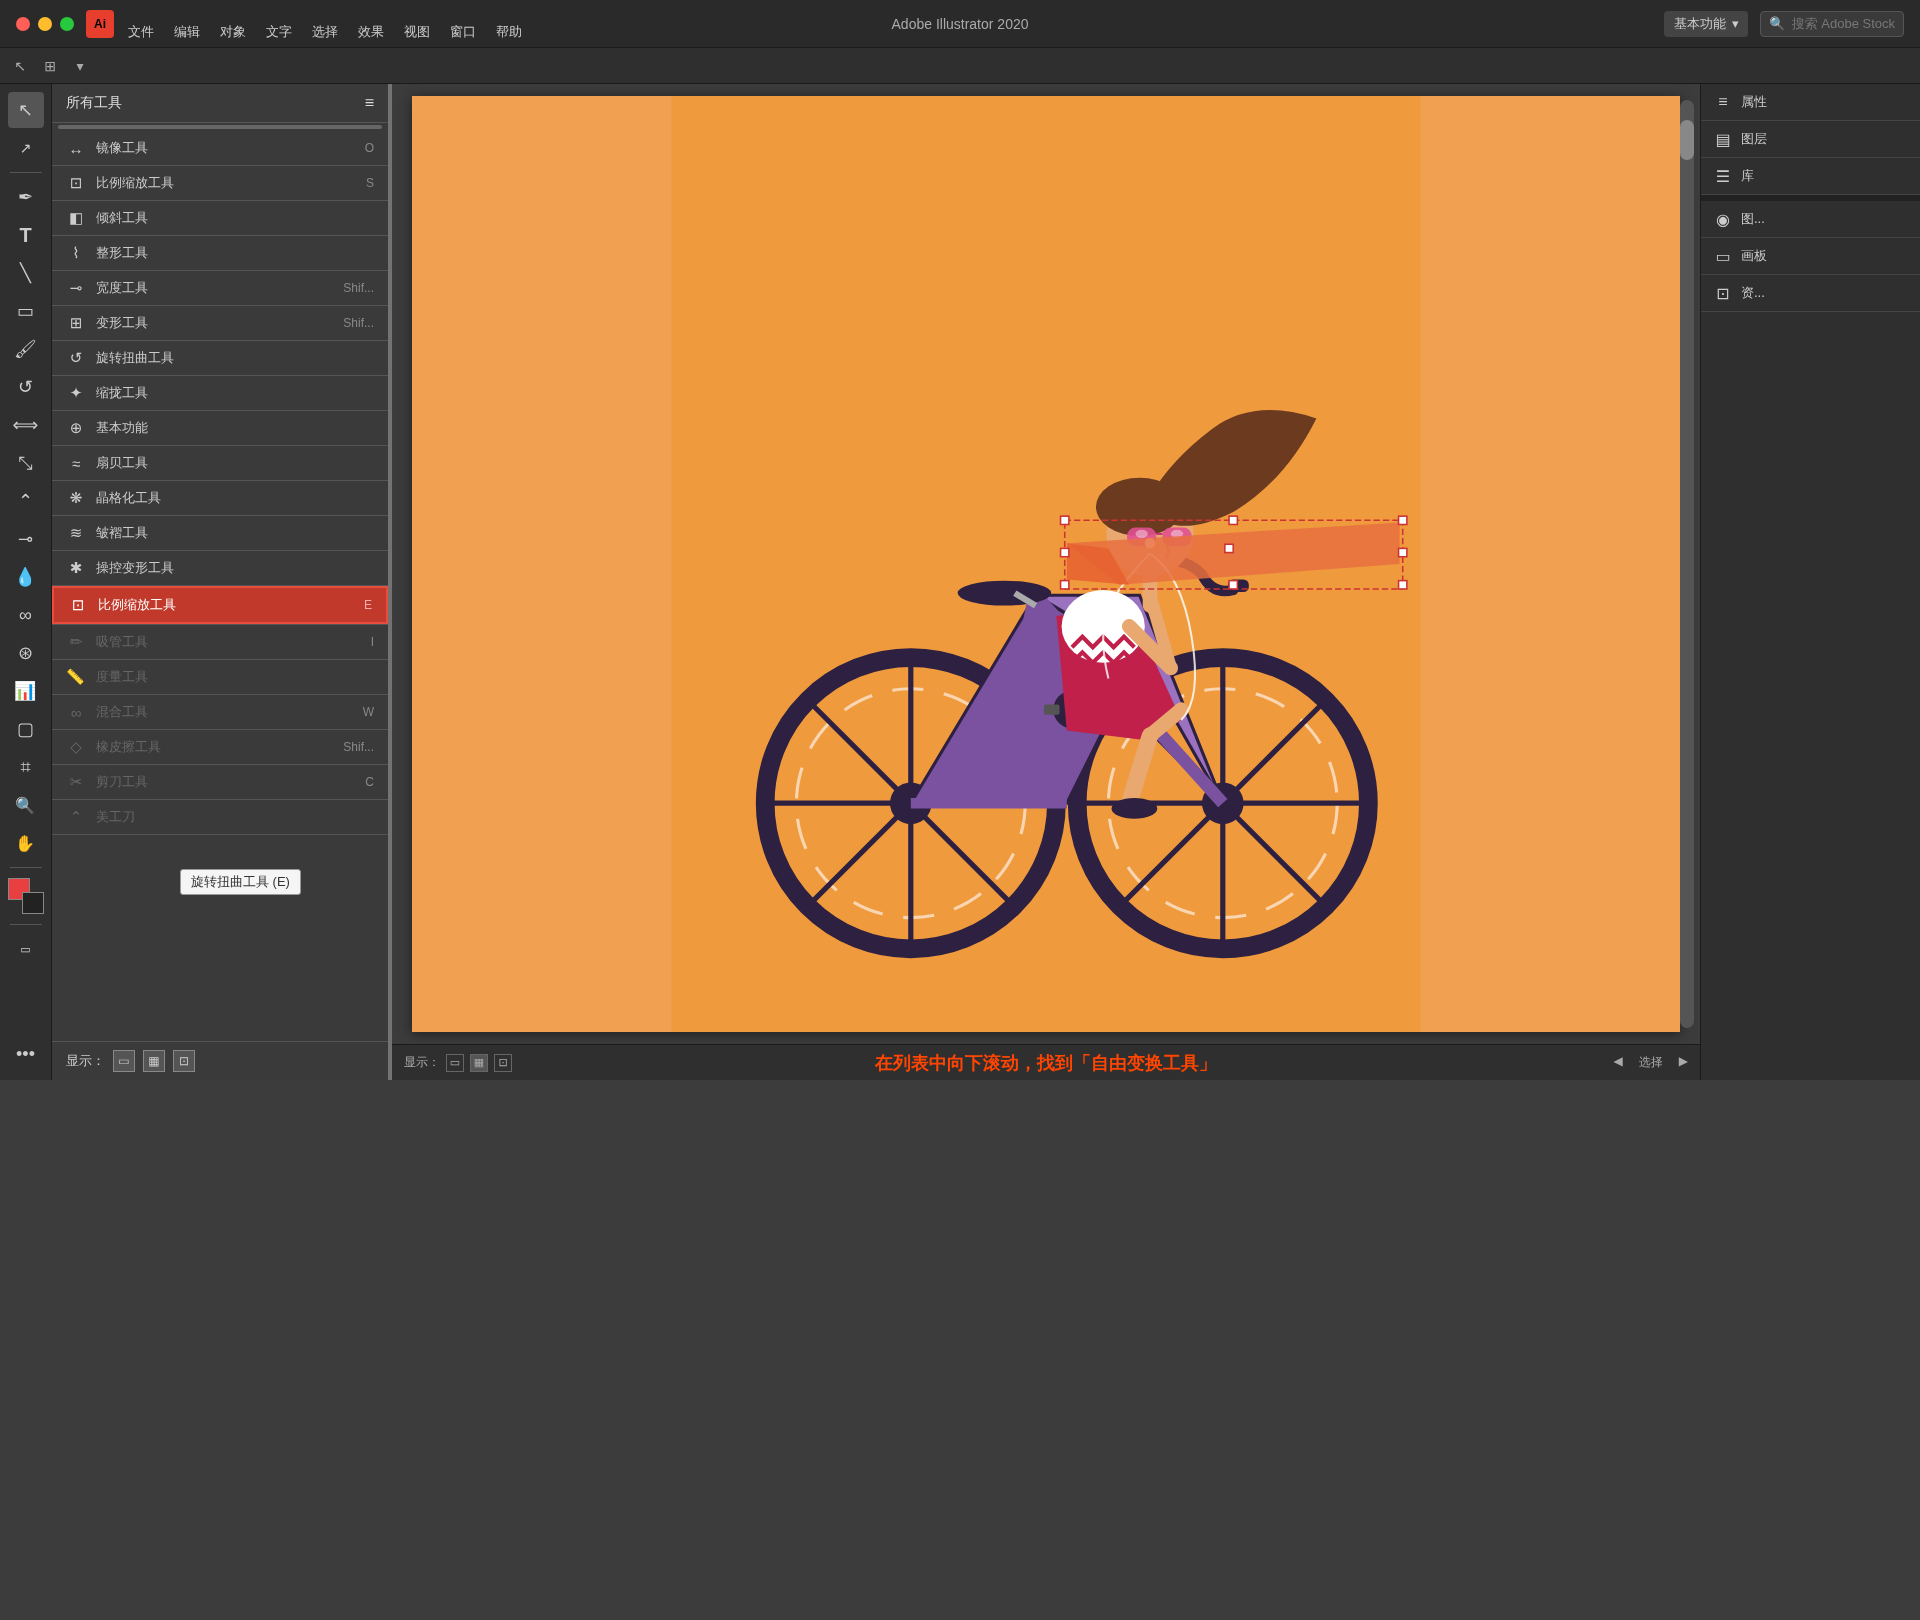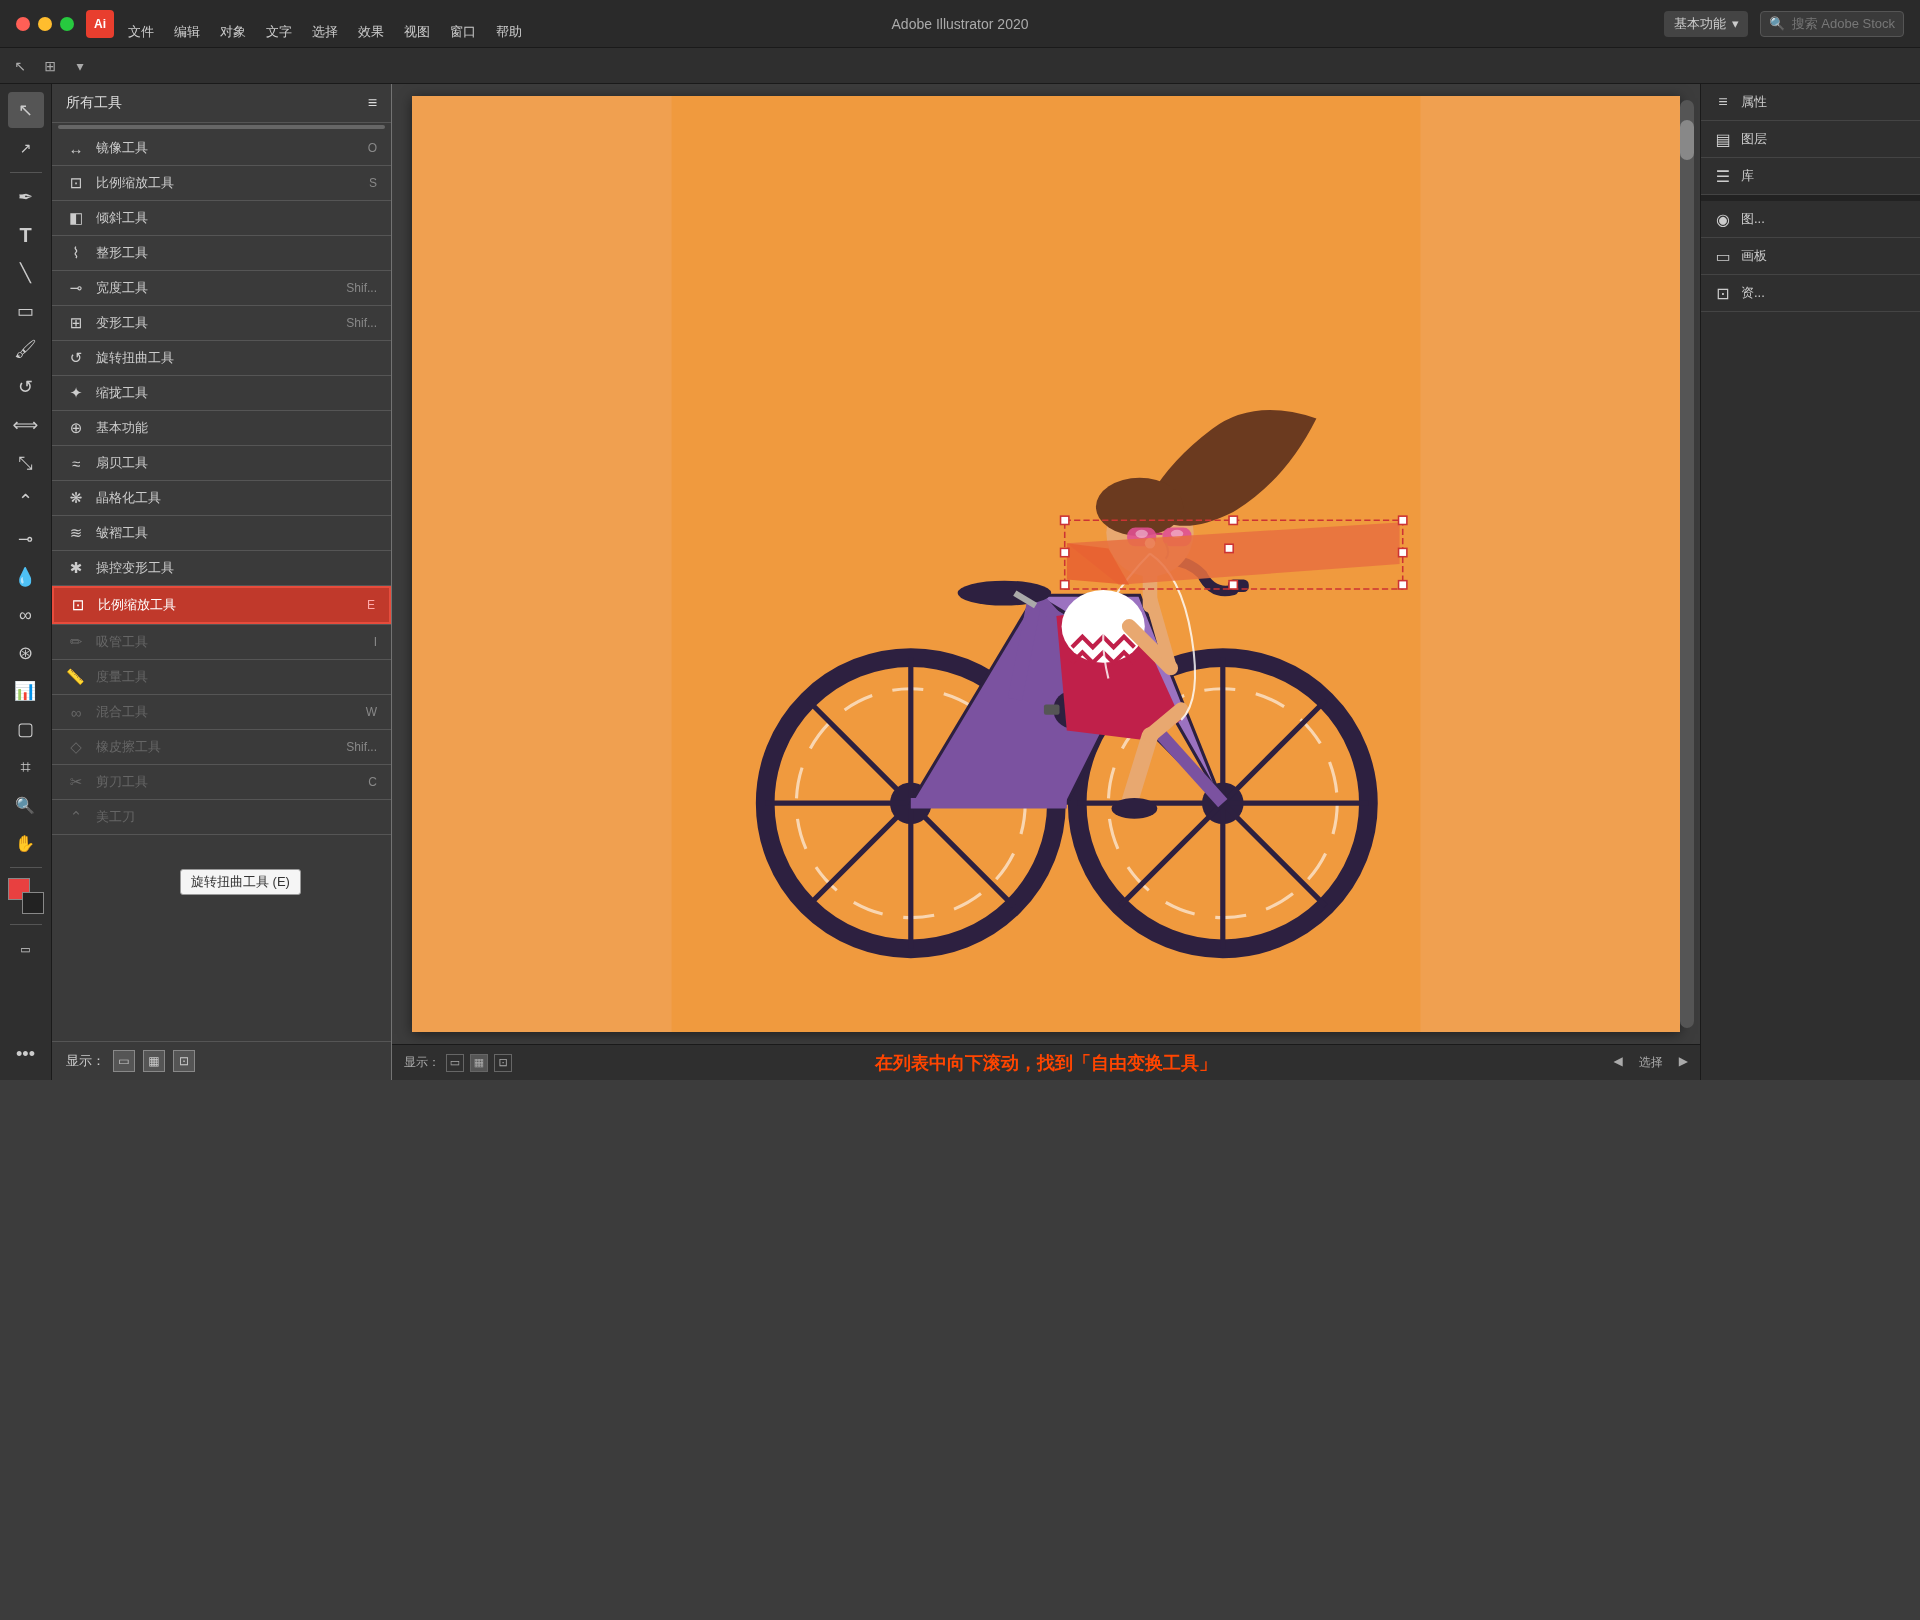--- a/index.html
+++ b/index.html
@@ -35,21 +35,21 @@
       cursor: pointer;
     }
     .traffic-close { background: #ff5f56; }
     .traffic-minimize { background: #ffbd2e; }
     .traffic-maximize { background: #27c93f; }
     .titlebar-logo {
       width: 28px; height: 28px;
       background: #e83e2e;
       border-radius: 4px;
       display: flex; align-items: center; justify-content: center;
-      color: #ffffff; font-weight: bold; font-size: 12px;
+      color: #000000; font-weight: bold; font-size: 12px;
       margin-right: 4px;
     }
     .titlebar-menu {
       display: flex; gap: 0;
       font-size: 13px;
       color: #ccc;
     }
     .titlebar-menu-item {
       padding: 4px 10px;
       cursor: pointer;
@@ -130,21 +130,21 @@
       width: 22px; height: 22px;
       background: #222;
       position: absolute; bottom: 0; right: 0;
       border: 1px solid #888;
     }
 
     
     .tool-list-panel {
       width: 340px;
       background: #3a3a3a;
-      border-right: 1px solid #737373;
+      border-right: 4px solid #737373;
       display: flex; flex-direction: column;
       overflow: hidden;
     }
     .tool-list-header {
       padding: 10px 14px;
       font-size: 14px;
       color: #ddd;
       border-bottom: 1px solid #555;
       display: flex; align-items: center; justify-content: space-between;
     }

